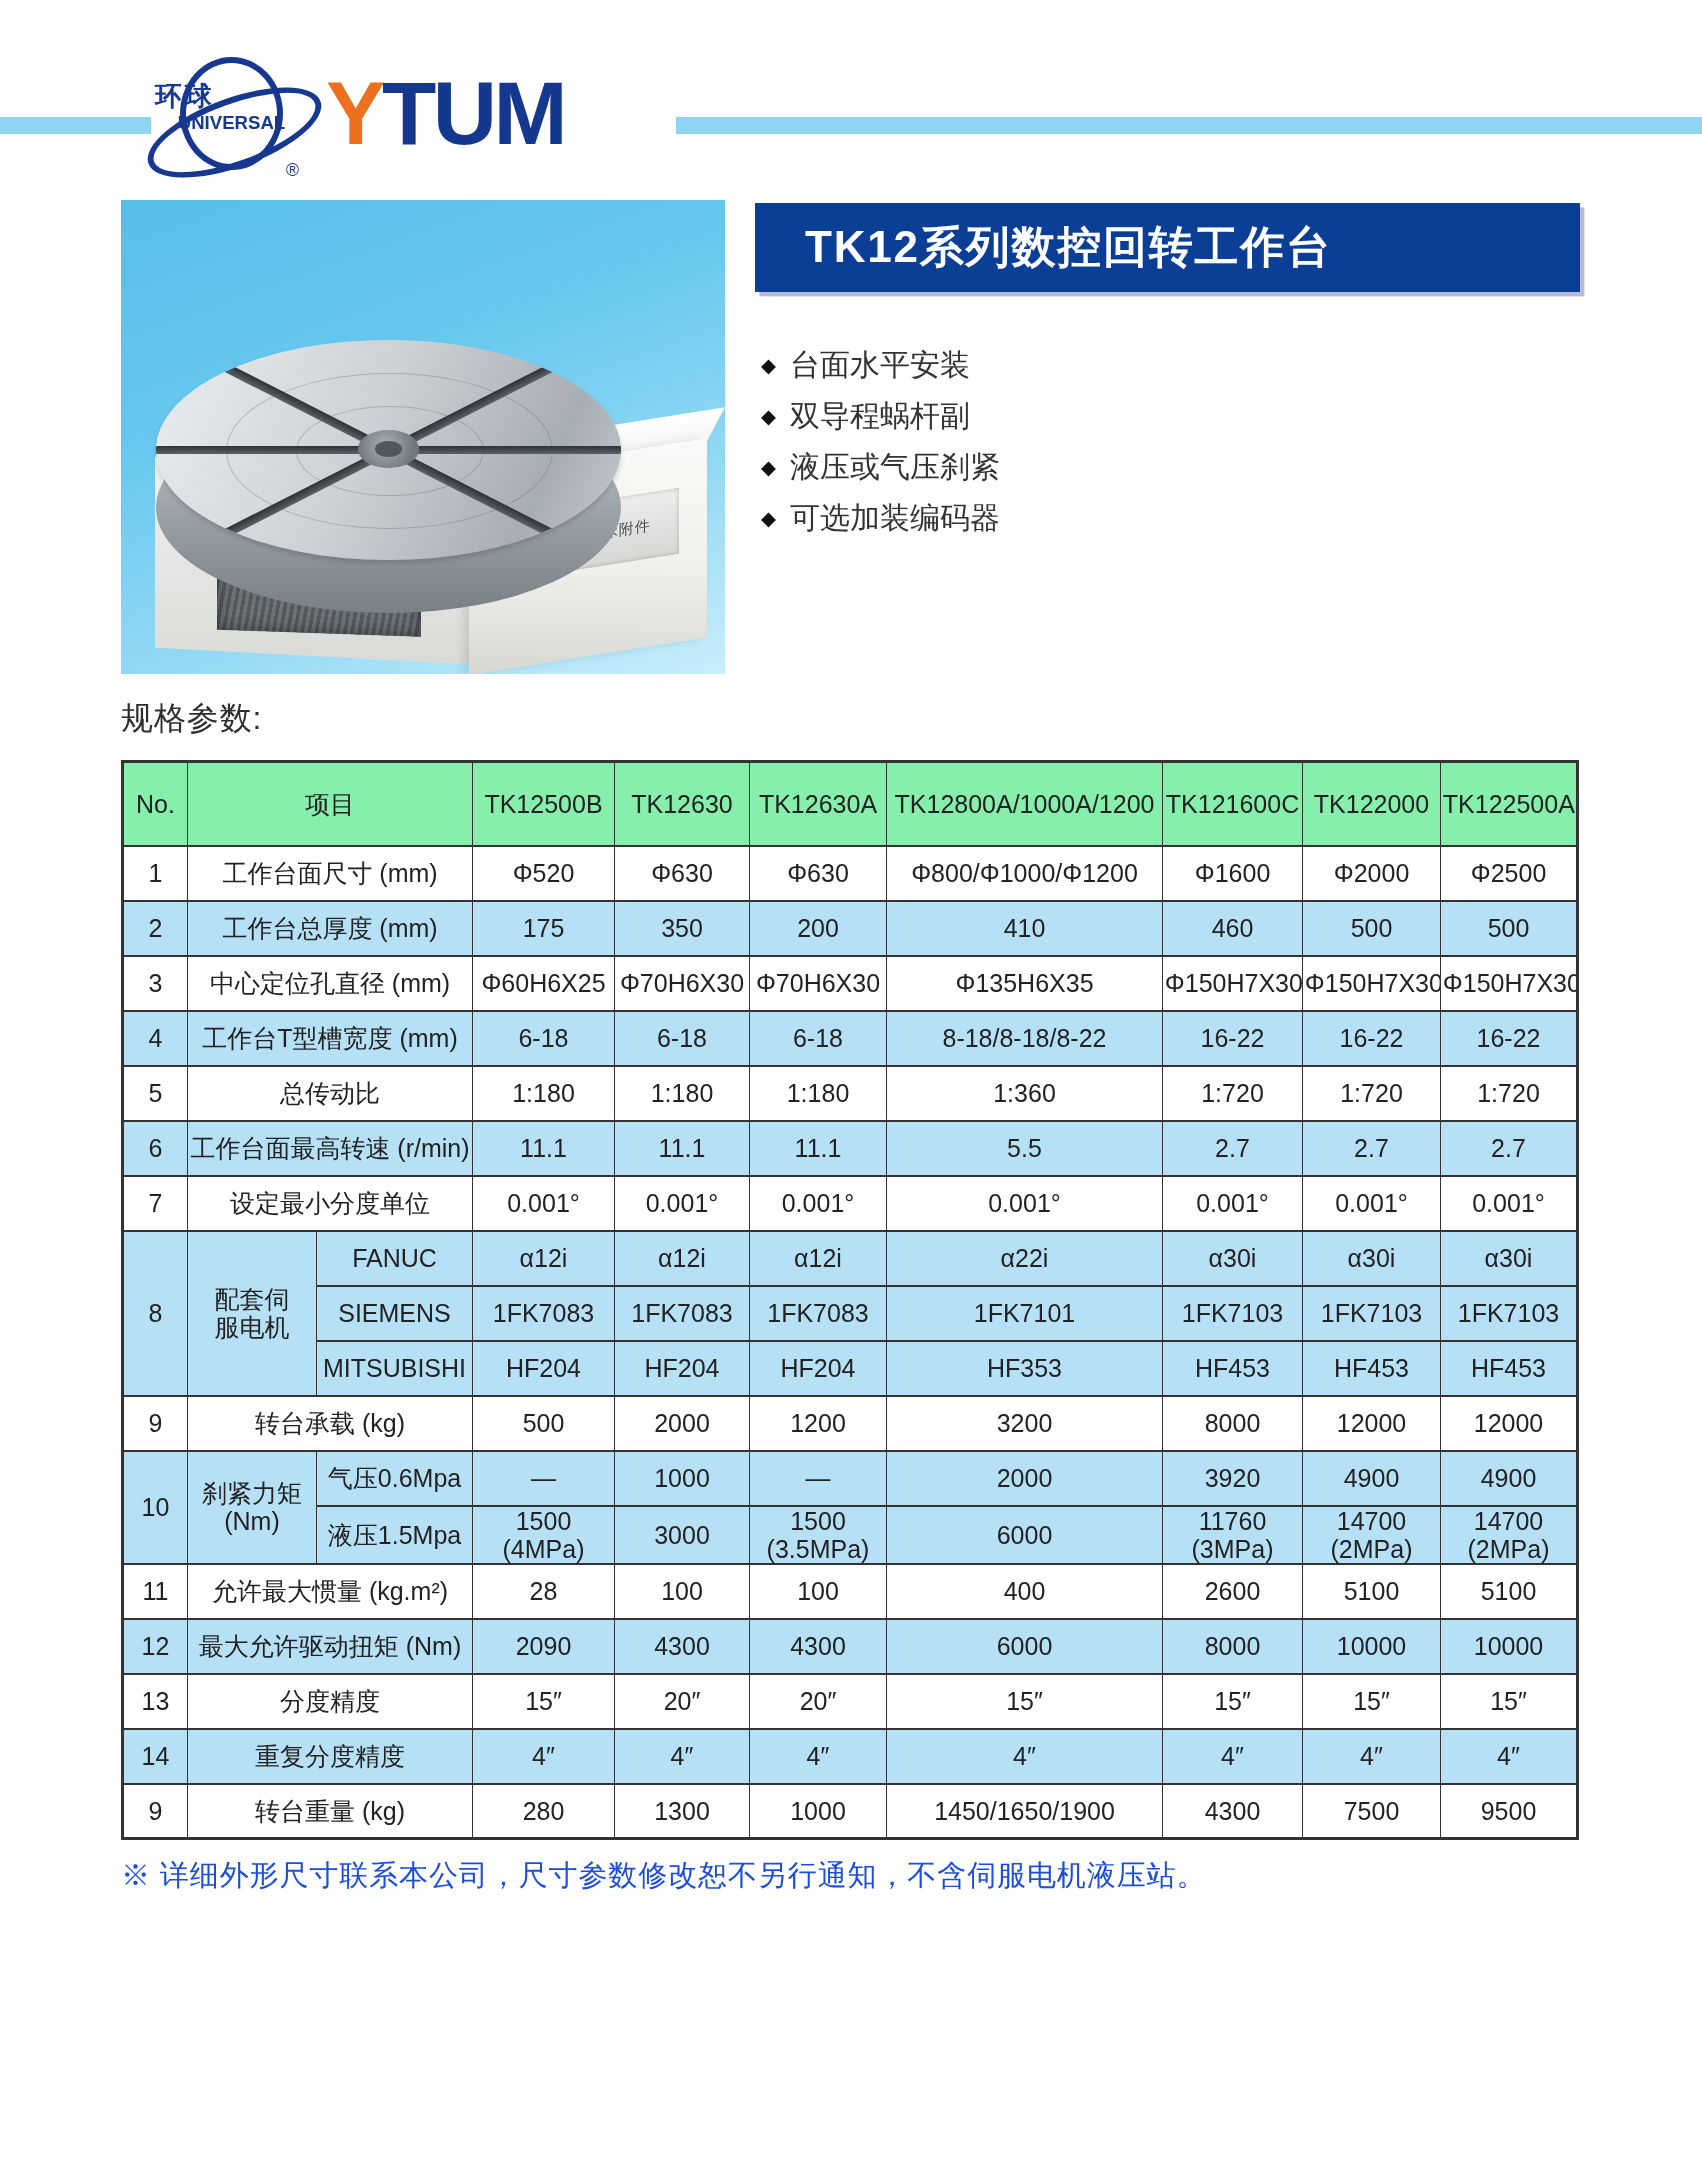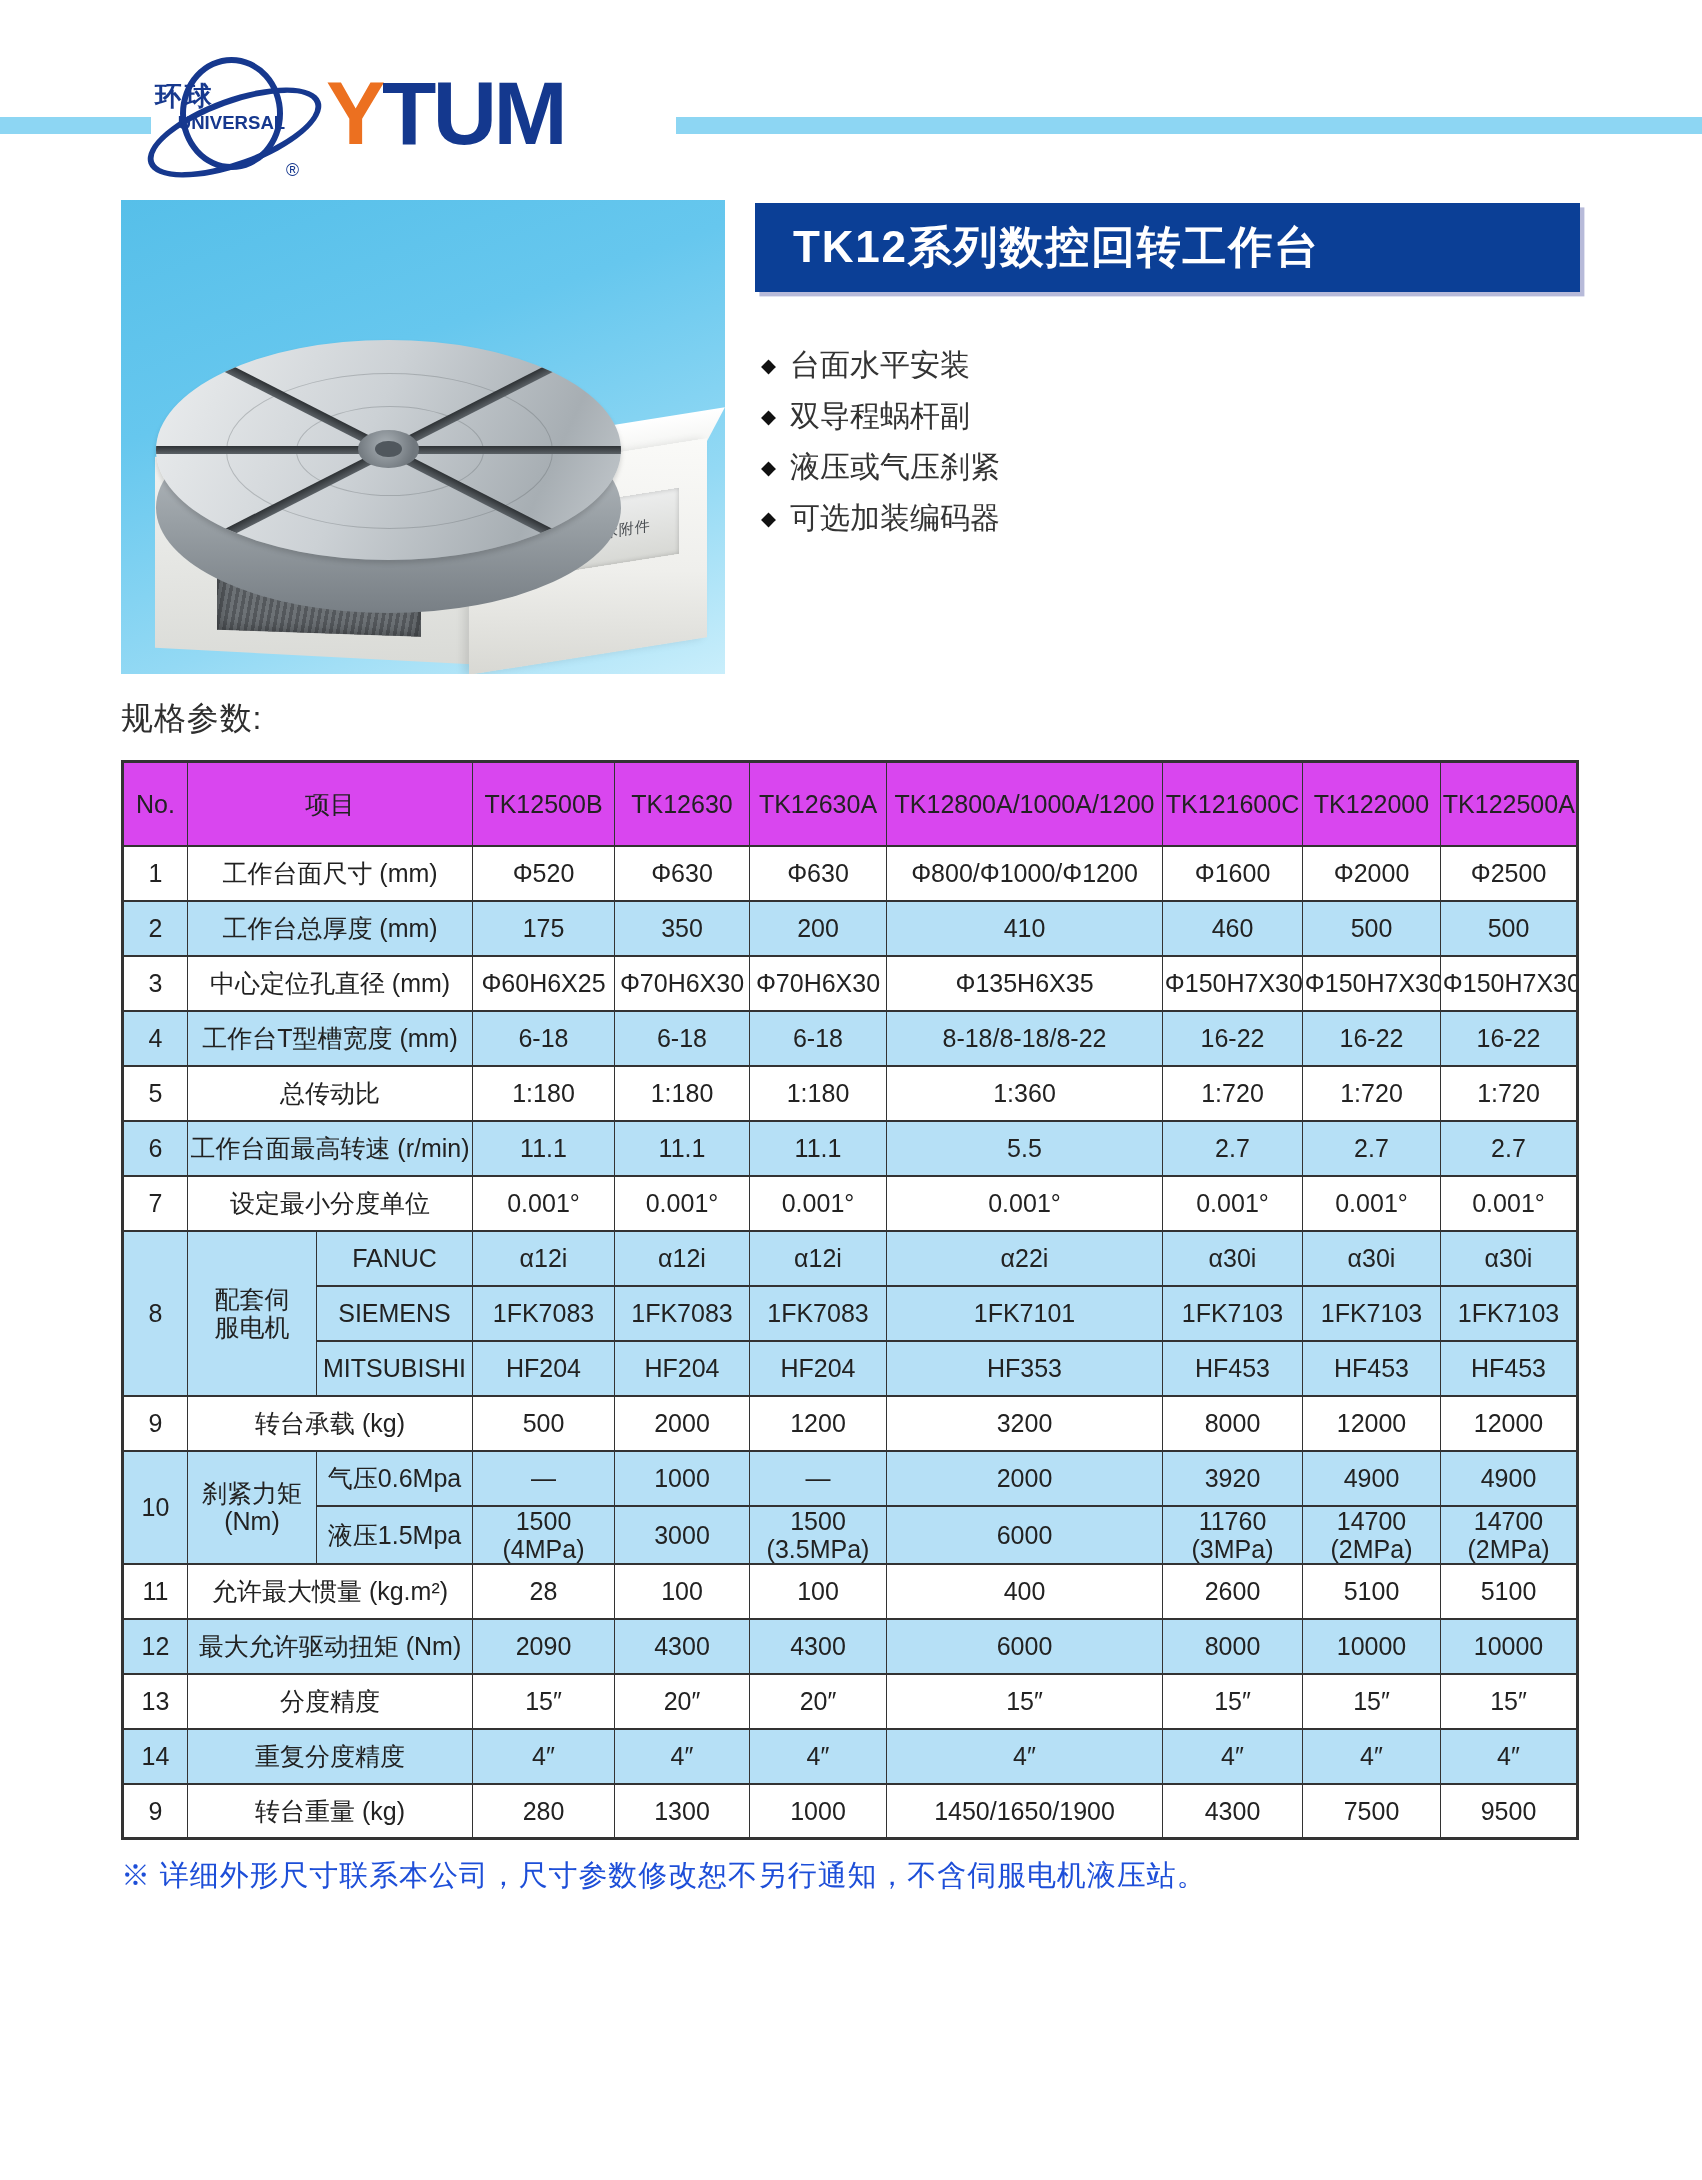--- a/index.html
+++ b/index.html
@@ -57,35 +57,35 @@
     background:linear-gradient(180deg,#2e3235,#5b6166);}
   .slot.s2{transform:rotate(27deg) scaleX(.92);}
   .slot.s3{transform:rotate(-27deg) scaleX(.92);}
   .hub{position:absolute;left:43.5%;top:41%;width:13%;height:17%;border-radius:50%;
     background:radial-gradient(circle at 45% 40%,#aab1b6,#70777d 70%);}
   .hole{position:absolute;left:28%;top:28%;width:44%;height:44%;border-radius:50%;background:#50575d;}
 
   
   #banner{position:absolute;left:755px;top:203px;width:825px;height:89px;background:#0b3f96;
     box-shadow:4.4px 4.4px 0 #b7bad9;display:flex;align-items:center;}
-  #banner .t{color:#fff;font-size:44px;font-weight:bold;letter-spacing:1.8px;padding-left:38px;}
+  #banner .t{color:#fff;font-size:44px;font-weight:bold;letter-spacing:1.8px;padding-left:50px;}
   #features{position:absolute;left:761px;top:340px;}
   .feat{display:flex;align-items:center;height:51px;font-size:30px;color:#333;}
   .feat .dia{font-size:19.5px;color:#111;margin-right:14px;}
 
   
   #spec-heading{position:absolute;left:121px;top:697px;font-size:32px;color:#2e2e2e;letter-spacing:0.9px;}
 
   #spec-table{position:absolute;left:121px;top:760px;width:1455px;border-collapse:collapse;
     table-layout:fixed;border:3.5px solid #333;}
   #spec-table th,#spec-table td{border-left:1.8px solid #333;border-right:1.8px solid #333;
     border-top:2.7px solid #333;border-bottom:2.7px solid #333;
     text-align:center;vertical-align:middle;font-size:25px;color:#222;
     padding:0 1.8px;line-height:1.12;overflow:hidden;}
-  #spec-table thead tr{height:84px;background:#d946ef;}
+  #spec-table thead tr{height:84px;background:#86efac;}
   #spec-table thead th{font-weight:normal;}
   #spec-table tbody tr{height:55px;background:#ffffff;}
   #spec-table tbody tr.shade{background:#b6e0f6;}
 
   
   #footnote{position:absolute;left:121px;top:1856px;font-size:29px;color:#1d4ed8;letter-spacing:0.9px;}
 </style>
 </head>
 <body>
 

